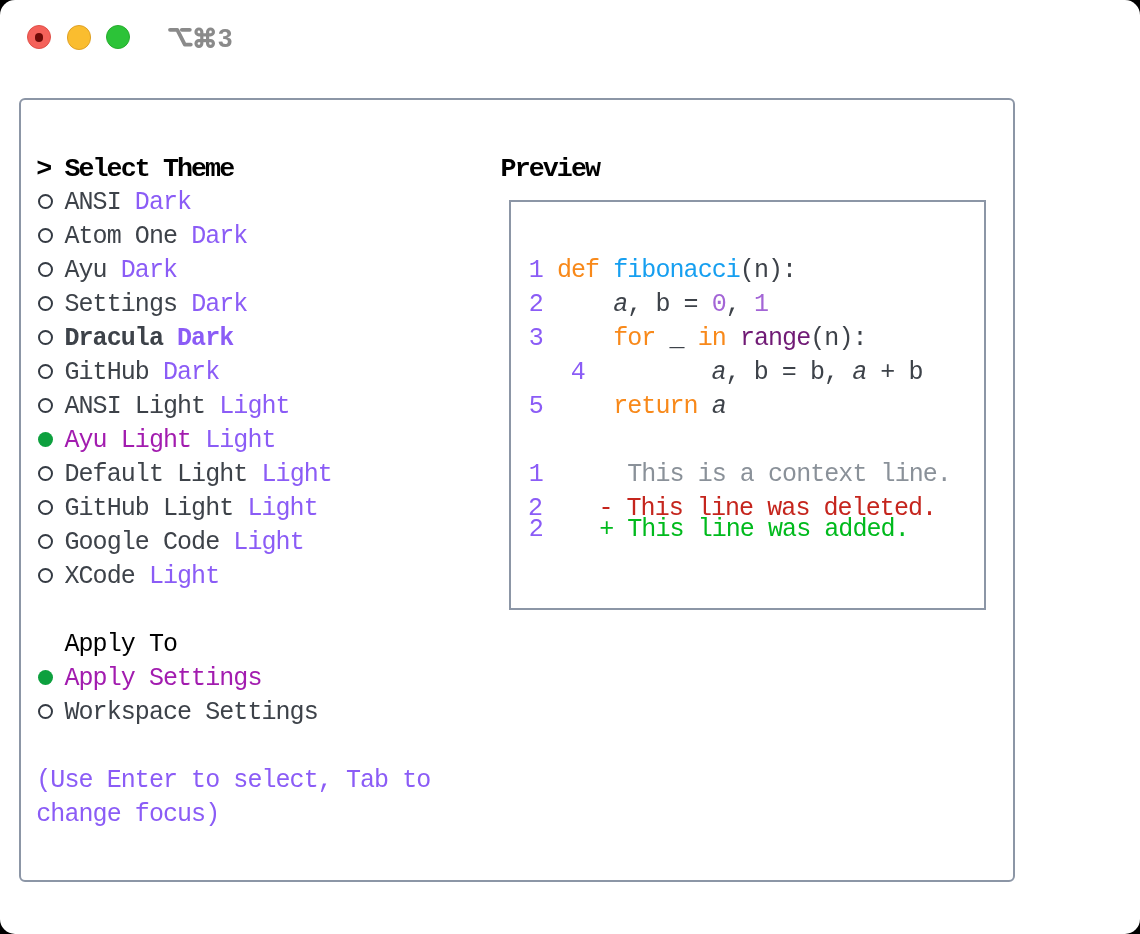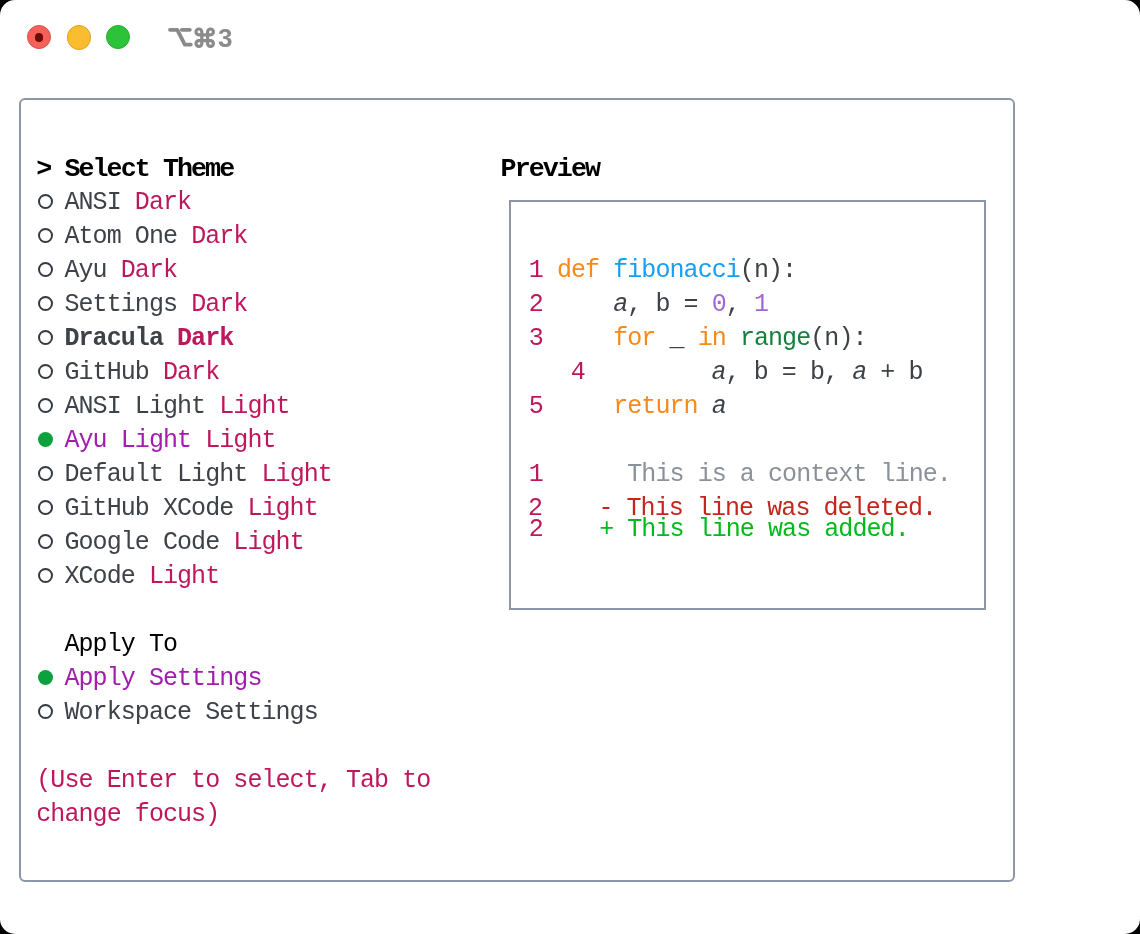--- a/index.html
+++ b/index.html
@@ -5,25 +5,25 @@
   html,body{margin:0;padding:0;width:1140px;height:934px;background:#000;overflow:hidden}
   #win{position:absolute;left:0;top:0;width:1140px;height:934px;background:#fff;border-radius:15px}
   .tl{position:absolute;border-radius:50%;box-sizing:border-box}
   #panel{position:absolute;left:18.5px;top:98px;width:996px;height:783.5px;
          border:2px solid #8c96a6;border-radius:6px;box-sizing:border-box}
   #pbox{position:absolute;left:508.5px;top:200px;width:477px;height:410px;
         border:2px solid #8c96a6;box-sizing:border-box}
   .ln{position:absolute;white-space:pre;font-family:"Liberation Mono",monospace;
       font-size:25px;letter-spacing:-0.93px;line-height:34px;height:34px;color:#3d4249}
   .bold{font-weight:bold;color:#000;font-size:26.7px;letter-spacing:-1.95px}
-  .m{color:#be185d}
+  .m{color:#8b5cf6}
   .o{color:#f8891a}
   .bl{color:#169ff0}
   .pu{color:#a365d6}
-  .co{color:#15803d}
+  .co{color:#701a75}
   .ctx{color:#8a9199}
   .del{color:#c5251d}
   .add{color:#00ba1d}
   .grn{color:#a21caf}
   .it{font-style:italic}
   .circ{position:absolute;width:11px;height:11px;border:2px solid #343a43;border-radius:50%;box-sizing:content-box}
   .dot{position:absolute;width:15.4px;height:15.4px;background:#0da03e;border-radius:50%}
 </style>
 </head>
 <body>
@@ -61,21 +61,21 @@
       <div class="ln" style="left: 36.3px; top: 321.6px; font-weight: bold;">  <span class="">Dracula</span> <span class="m">Dark</span></div>
       <div class="circ" style="left: 37.8px; top: 330px;"></div>
       <div class="ln" style="left: 36.3px; top: 355.6px;">  <span class="">GitHub</span> <span class="m">Dark</span></div>
       <div class="circ" style="left: 37.8px; top: 364px;"></div>
       <div class="ln" style="left: 36.3px; top: 389.6px;">  <span class="">ANSI Light</span> <span class="m">Light</span></div>
       <div class="circ" style="left: 37.8px; top: 398px;"></div>
       <div class="ln" style="left: 36.3px; top: 423.6px;">  <span class="grn">Ayu Light</span> <span class="m">Light</span></div>
       <div class="dot" style="left: 37.5px; top: 431.7px;"></div>
       <div class="ln" style="left: 36.3px; top: 457.6px;">  <span class="">Default Light</span> <span class="m">Light</span></div>
       <div class="circ" style="left: 37.8px; top: 466px;"></div>
-      <div class="ln" style="left: 36.3px; top: 491.6px;">  <span class="">GitHub XCode</span> <span class="m">Light</span></div>
+      <div class="ln" style="left: 36.3px; top: 491.6px;">  <span class="">GitHub Light</span> <span class="m">Light</span></div>
       <div class="circ" style="left: 37.8px; top: 500px;"></div>
       <div class="ln" style="left: 36.3px; top: 525.6px;">  <span class="">Google Code</span> <span class="m">Light</span></div>
       <div class="circ" style="left: 37.8px; top: 534px;"></div>
       <div class="ln" style="left: 36.3px; top: 559.6px;">  <span class="">XCode</span> <span class="m">Light</span></div>
       <div class="circ" style="left: 37.8px; top: 568px;"></div>
       <div class="ln" style="left: 36.3px; top: 627.6px;">  <span style="color:#000">Apply To</span></div>
       <div class="ln" style="left: 36.3px; top: 661.6px;">  <span class="grn">Apply Settings</span></div>
       <div class="dot" style="left: 37.5px; top: 669.7px;"></div>
       <div class="ln" style="left: 36.3px; top: 695.6px;">  Workspace Settings</div>
       <div class="circ" style="left: 37.8px; top: 704px;"></div>

